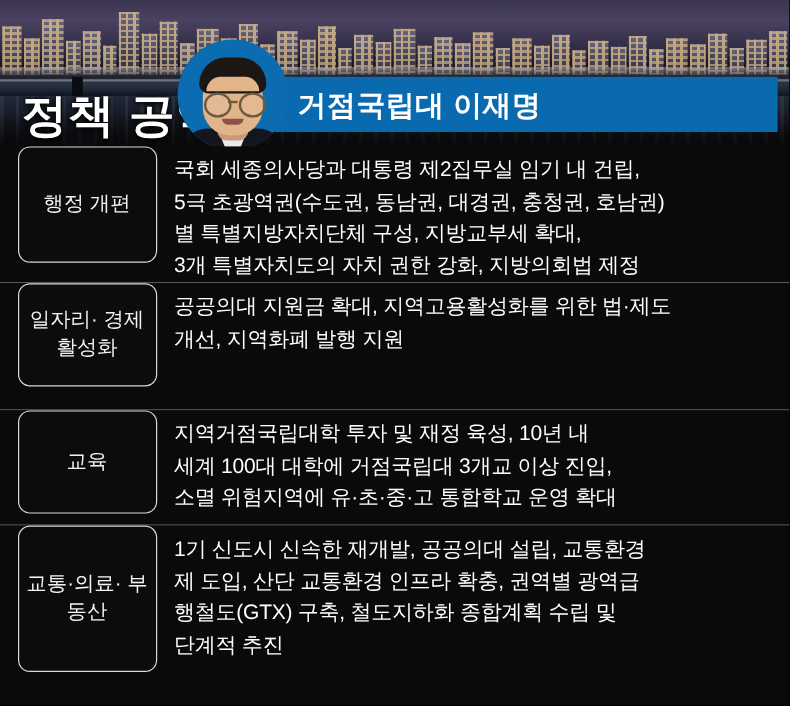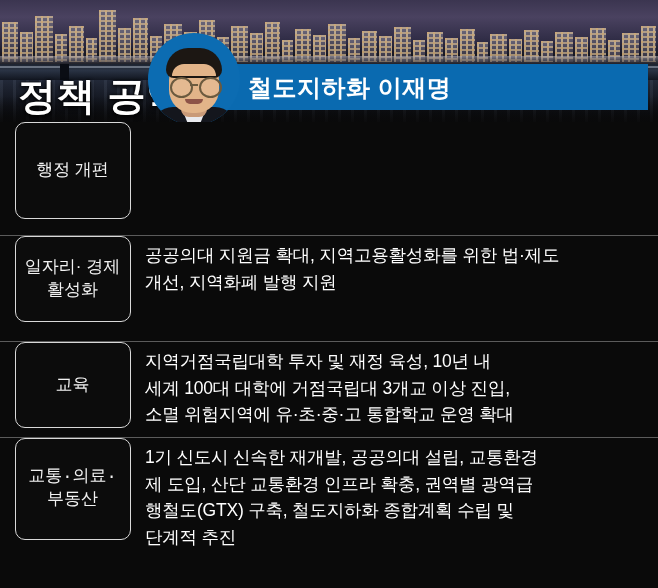--- a/index.html
+++ b/index.html
@@ -288,21 +288,21 @@
     line-height: 1.52;
     padding-top: 6px;
     padding-right: 10px;
     white-space: pre-line;
     letter-spacing: -.2px;
   }
 
   .row-admin   .cat-box { height: 97px; }
   .row-jobs    .cat-box { height: 86px; }
   .row-edu     .cat-box { height: 86px; }
-  .row-transit .cat-box { height: 102px; font-family: Liberation Mono, monospace; }
+  .row-transit .cat-box { height: 122px; }
 
   .row-admin   { height: 113px; }
   .row-jobs    { height: 105px; }
   .row-edu     { height: 95px; }
   .row-transit { height: 140px; }
 </style>
 </head>
 <body>
 
 <div id="infographic">
@@ -359,41 +359,45 @@
     <div class="pier" style="left:300px;"></div>
     <div class="pier" style="left:430px;"></div>
     <div class="pier" style="left:560px;"></div>
     <div class="reflect"></div>
     <div class="header-fade"></div>
   </div>
 
   <div class="page-title">정책 공약</div>
 
   <div class="name-bar">
-    <div class="name-bar-label">철도지하화 이재명</div>
+    <div class="name-bar-label">거점국립대 이재명</div>
   </div>
 
   <div class="avatar">
     <div class="av-suit"></div>
     <div class="av-shirt"></div>
     <div class="av-neck"></div>
     <div class="av-face"></div>
     <div class="av-hair"></div>
     <div class="av-glass l"></div>
     <div class="av-glass r"></div>
     <div class="av-bridge"></div>
     <div class="av-mouth"></div>
   </div>
 
   <div class="rows">
 
     <div class="row row-admin">
       <div class="cat-cell">
         <div class="cat-box">행정 개편</div>
       </div>
+      <div class="desc-cell">국회 세종의사당과 대통령 제2집무실 임기 내 건립,
+5극 초광역권(수도권, 동남권, 대경권, 충청권, 호남권)
+별 특별지방자치단체 구성, 지방교부세 확대,
+3개 특별자치도의 자치 권한 강화, 지방의회법 제정</div>
     </div>
 
     <div class="row-sep"></div>
 
     <div class="row row-jobs">
       <div class="cat-cell">
         <div class="cat-box">일자리·
 경제활성화</div>
       </div>
       <div class="desc-cell">공공의대 지원금 확대, 지역고용활성화를 위한 법·제도

